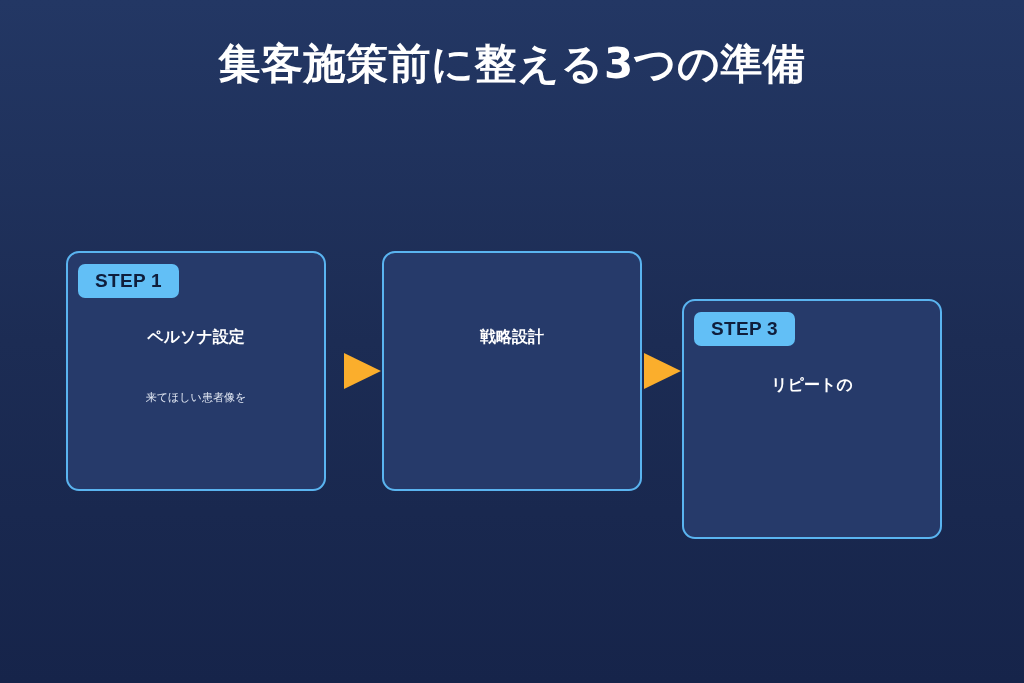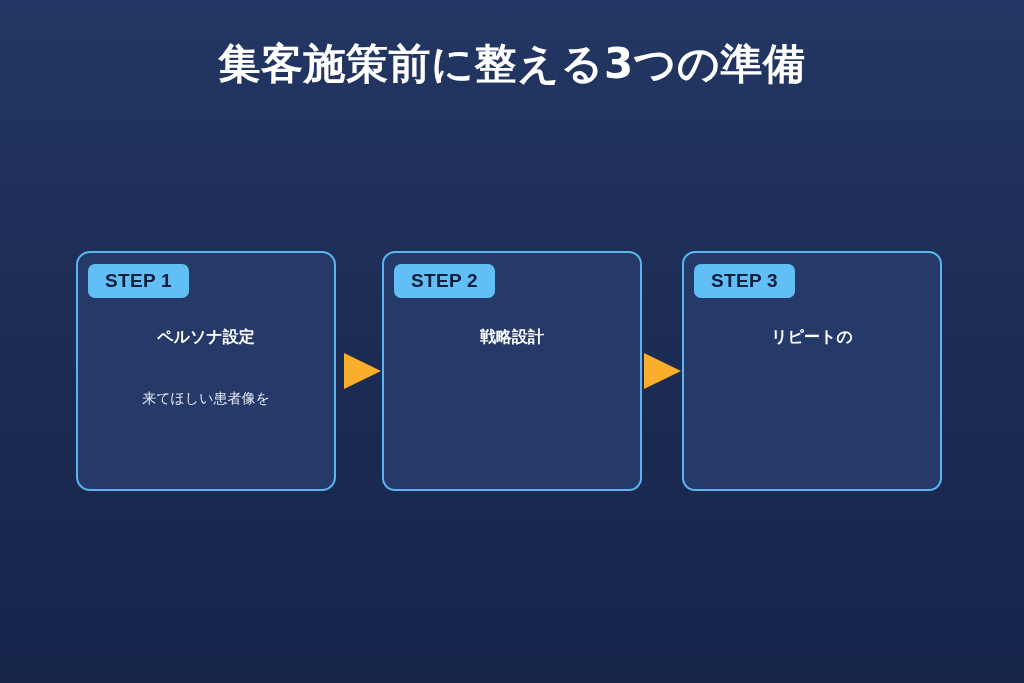--- a/index.html
+++ b/index.html
@@ -26,23 +26,23 @@
     }
     .card {
       position: absolute;
       top: 251px;
       width: 260px;
       height: 240px;
       border: 2px solid #5ab4f0;
       border-radius: 13px;
       background: #263a6a;
     }
-    .card.c1 { left: 76px; border-radius: 14px; }
+    .card.c1 { left: 66px; }
     .card.c2 { left: 382px; }
-    .card.c3 { left: 682px; }
+    .card.c3 { left: 682px; margin-top: 48px; }
     .badge {
       position: absolute;
       left: 10px;
       top: 11px;
       width: 101px;
       height: 34px;
       border-radius: 7px;
       background: #62bff6;
       color: #0f1e3c;
       font-family: "Liberation Sans", sans-serif;
@@ -62,21 +62,21 @@
       font-size: 16px;
       font-weight: bold;
     }
     .card-desc {
       position: absolute;
       left: 0;
       top: 130px;
       width: 100%;
       text-align: center;
       color: #e4eaf5;
-      font-size: 14px;
+      font-size: 11px;
       line-height: 30px;
     }
     .arrow {
       position: absolute;
       top: 353px;
       width: 0;
       height: 0;
       border-top: 18px solid transparent;
       border-bottom: 18px solid transparent;
       border-left: 37px solid #fbae2c;
@@ -93,21 +93,20 @@
   <div class="badge">STEP 1</div>
   <div class="card-title">ペルソナ設定</div>
   <div class="card-desc">
     <div>来てほしい患者像を</div>
   </div>
 </div>
 
 <div class="arrow a1"></div>
 
 <div class="card c2">
-  <div class="badge">STEP 2</div>
   <div class="card-title">戦略設計</div>
   <div class="card-desc">
   </div>
 </div>
 
 <div class="arrow a2"></div>
 
 <div class="card c3">
   <div class="badge">STEP 3</div>
   <div class="card-title">リピートの</div>

